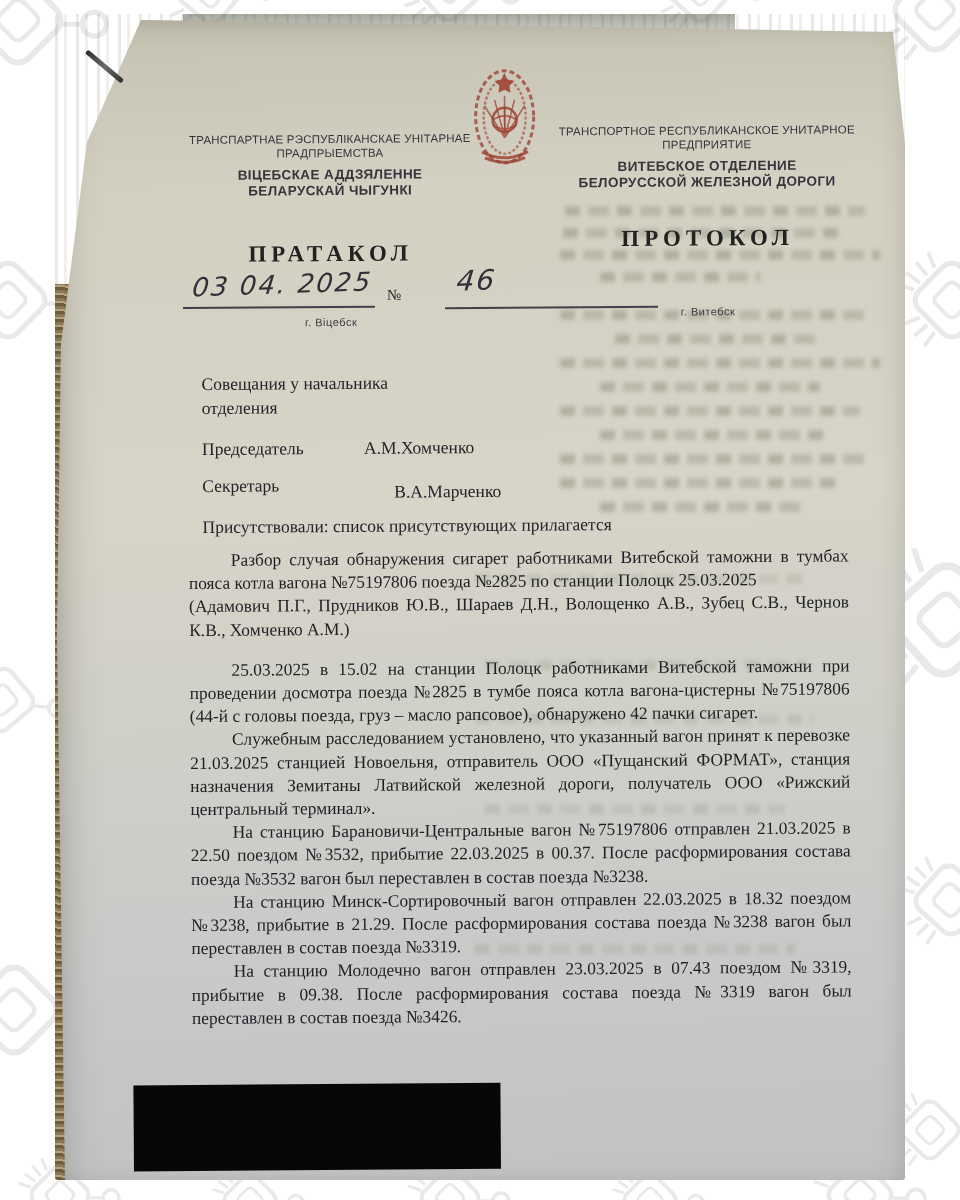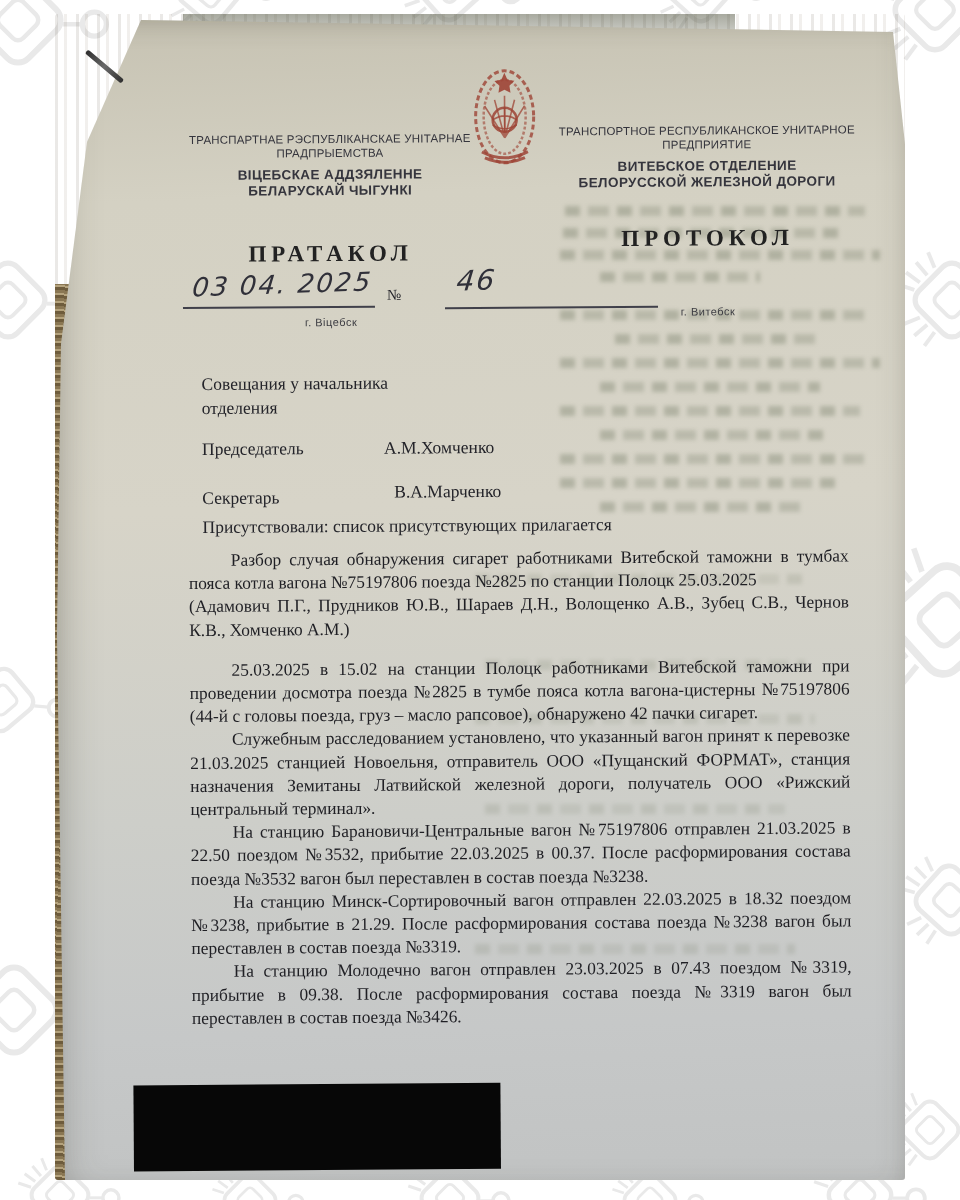--- a/index.html
+++ b/index.html
@@ -177,22 +177,22 @@
       <div class="uline" style="left:392px;top:293px;width:213px"></div>
 
       <div class="abs ctr city sans" style="left:118px;top:301px;width:320px">г. Віцебск</div>
       <div class="abs ctr city sans" style="left:500px;top:293px;width:310px">г. Витебск</div>
 
       <div class="abs meet" style="left:148px;top:356px">
         <div>Совещания у начальника</div>
         <div>отделения</div>
       </div>
       <div class="abs meet" style="left:148px;top:421px">Председатель</div>
-      <div class="abs meet" style="left:330px;top:421px">А.М.Хомченко</div>
-      <div class="abs meet" style="left:148px;top:470px">Секретарь</div>
+      <div class="abs meet" style="left:310px;top:421px">А.М.Хомченко</div>
+      <div class="abs meet" style="left:148px;top:458px">Секретарь</div>
       <div class="abs meet" style="left:340px;top:465px">В.А.Марченко</div>
       <div class="abs meet" style="left:148px;top:499px">Присутствовали: список присутствующих прилагается</div>
 
       <div class="abs body-block" style="left:134px;top:533px">
         <p class="ind">Разбор случая обнаружения сигарет работниками Витебской таможни в тумбах пояса котла вагона №75197806 поезда №2825 по станции Полоцк 25.03.2025</p>
         <p>(Адамович П.Г., Прудников Ю.В., Шараев Д.Н., Волощенко А.В., Зубец С.В., Чернов К.В., Хомченко А.М.)</p>
         <p class="ind gap">25.03.2025 в 15.02 на станции Полоцк работниками Витебской таможни при проведении досмотра поезда №2825 в тумбе пояса котла вагона-цистерны №75197806 (44-й с головы поезда, груз – масло рапсовое), обнаружено 42 пачки сигарет.</p>
         <p class="ind">Служебным расследованием установлено, что указанный вагон принят к перевозке 21.03.2025 станцией Новоельня, отправитель ООО «Пущанский ФОРМАТ», станция назначения Земитаны Латвийской железной дороги, получатель ООО «Рижский центральный терминал».</p>
         <p class="ind">На станцию Барановичи-Центральные вагон №75197806 отправлен 21.03.2025 в 22.50 поездом №3532, прибытие 22.03.2025 в 00.37. После расформирования состава поезда №3532 вагон был переставлен в состав поезда №3238.</p>
         <p class="ind">На станцию Минск-Сортировочный вагон отправлен 22.03.2025 в 18.32 поездом №3238, прибытие в 21.29. После расформирования состава поезда №3238 вагон был переставлен в состав поезда №3319.</p>

